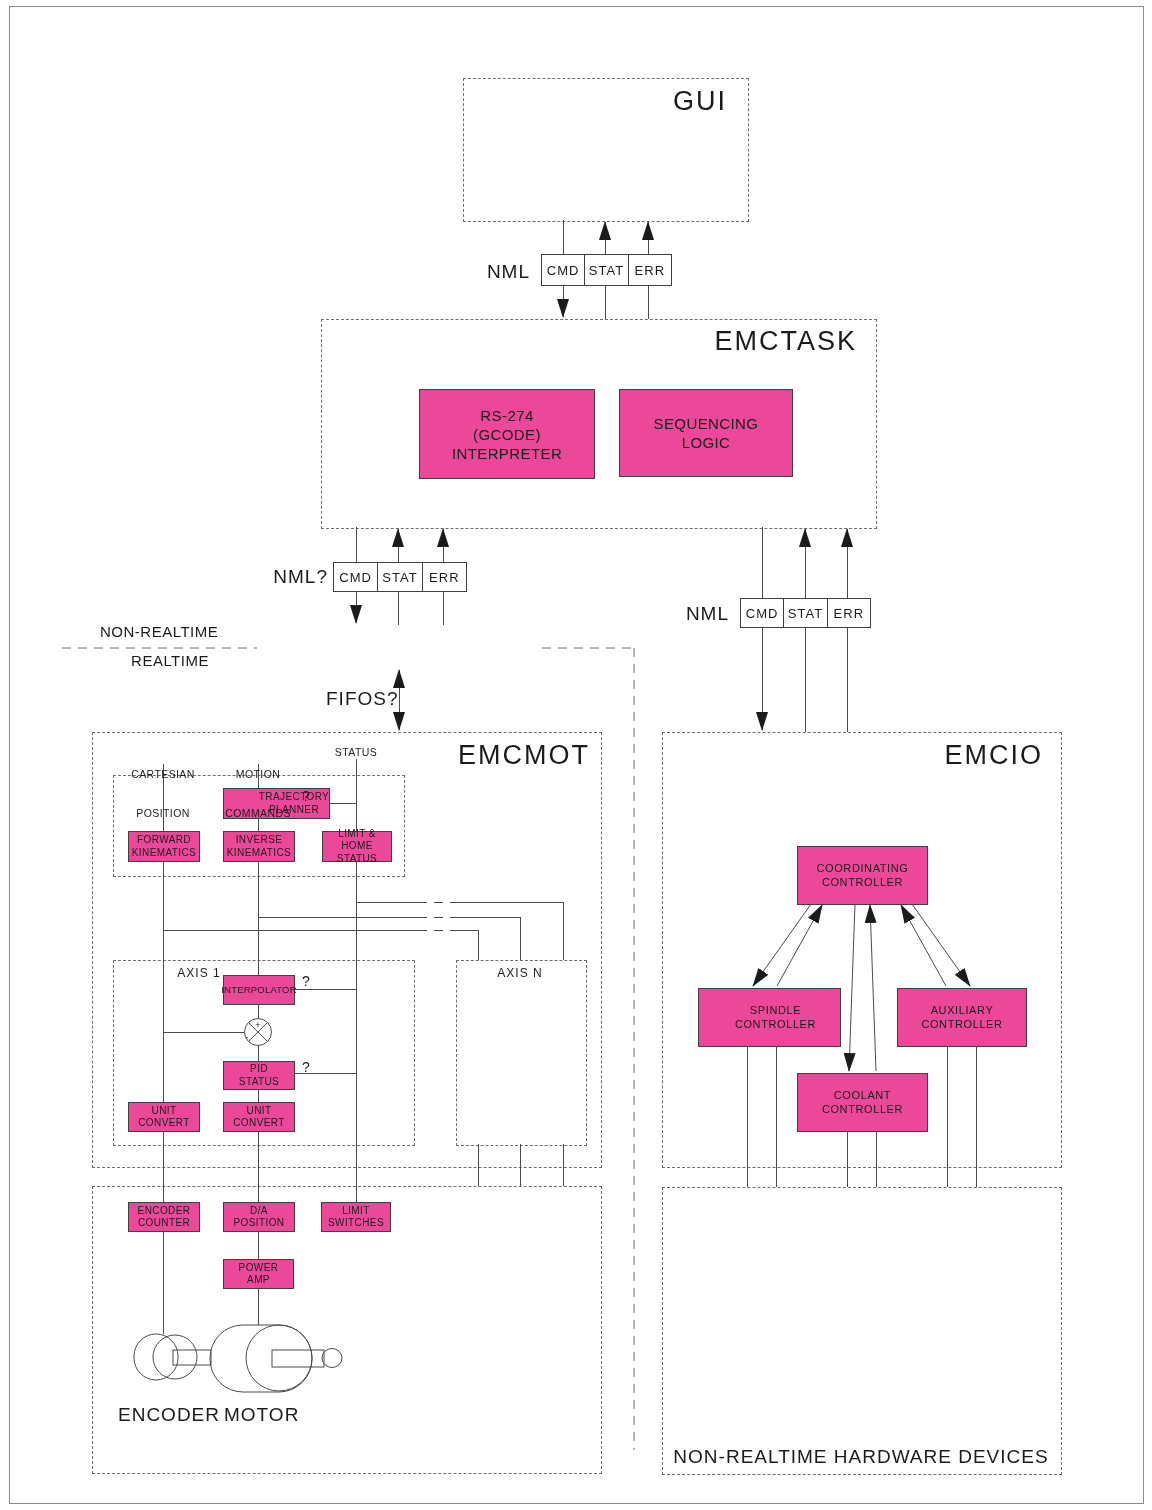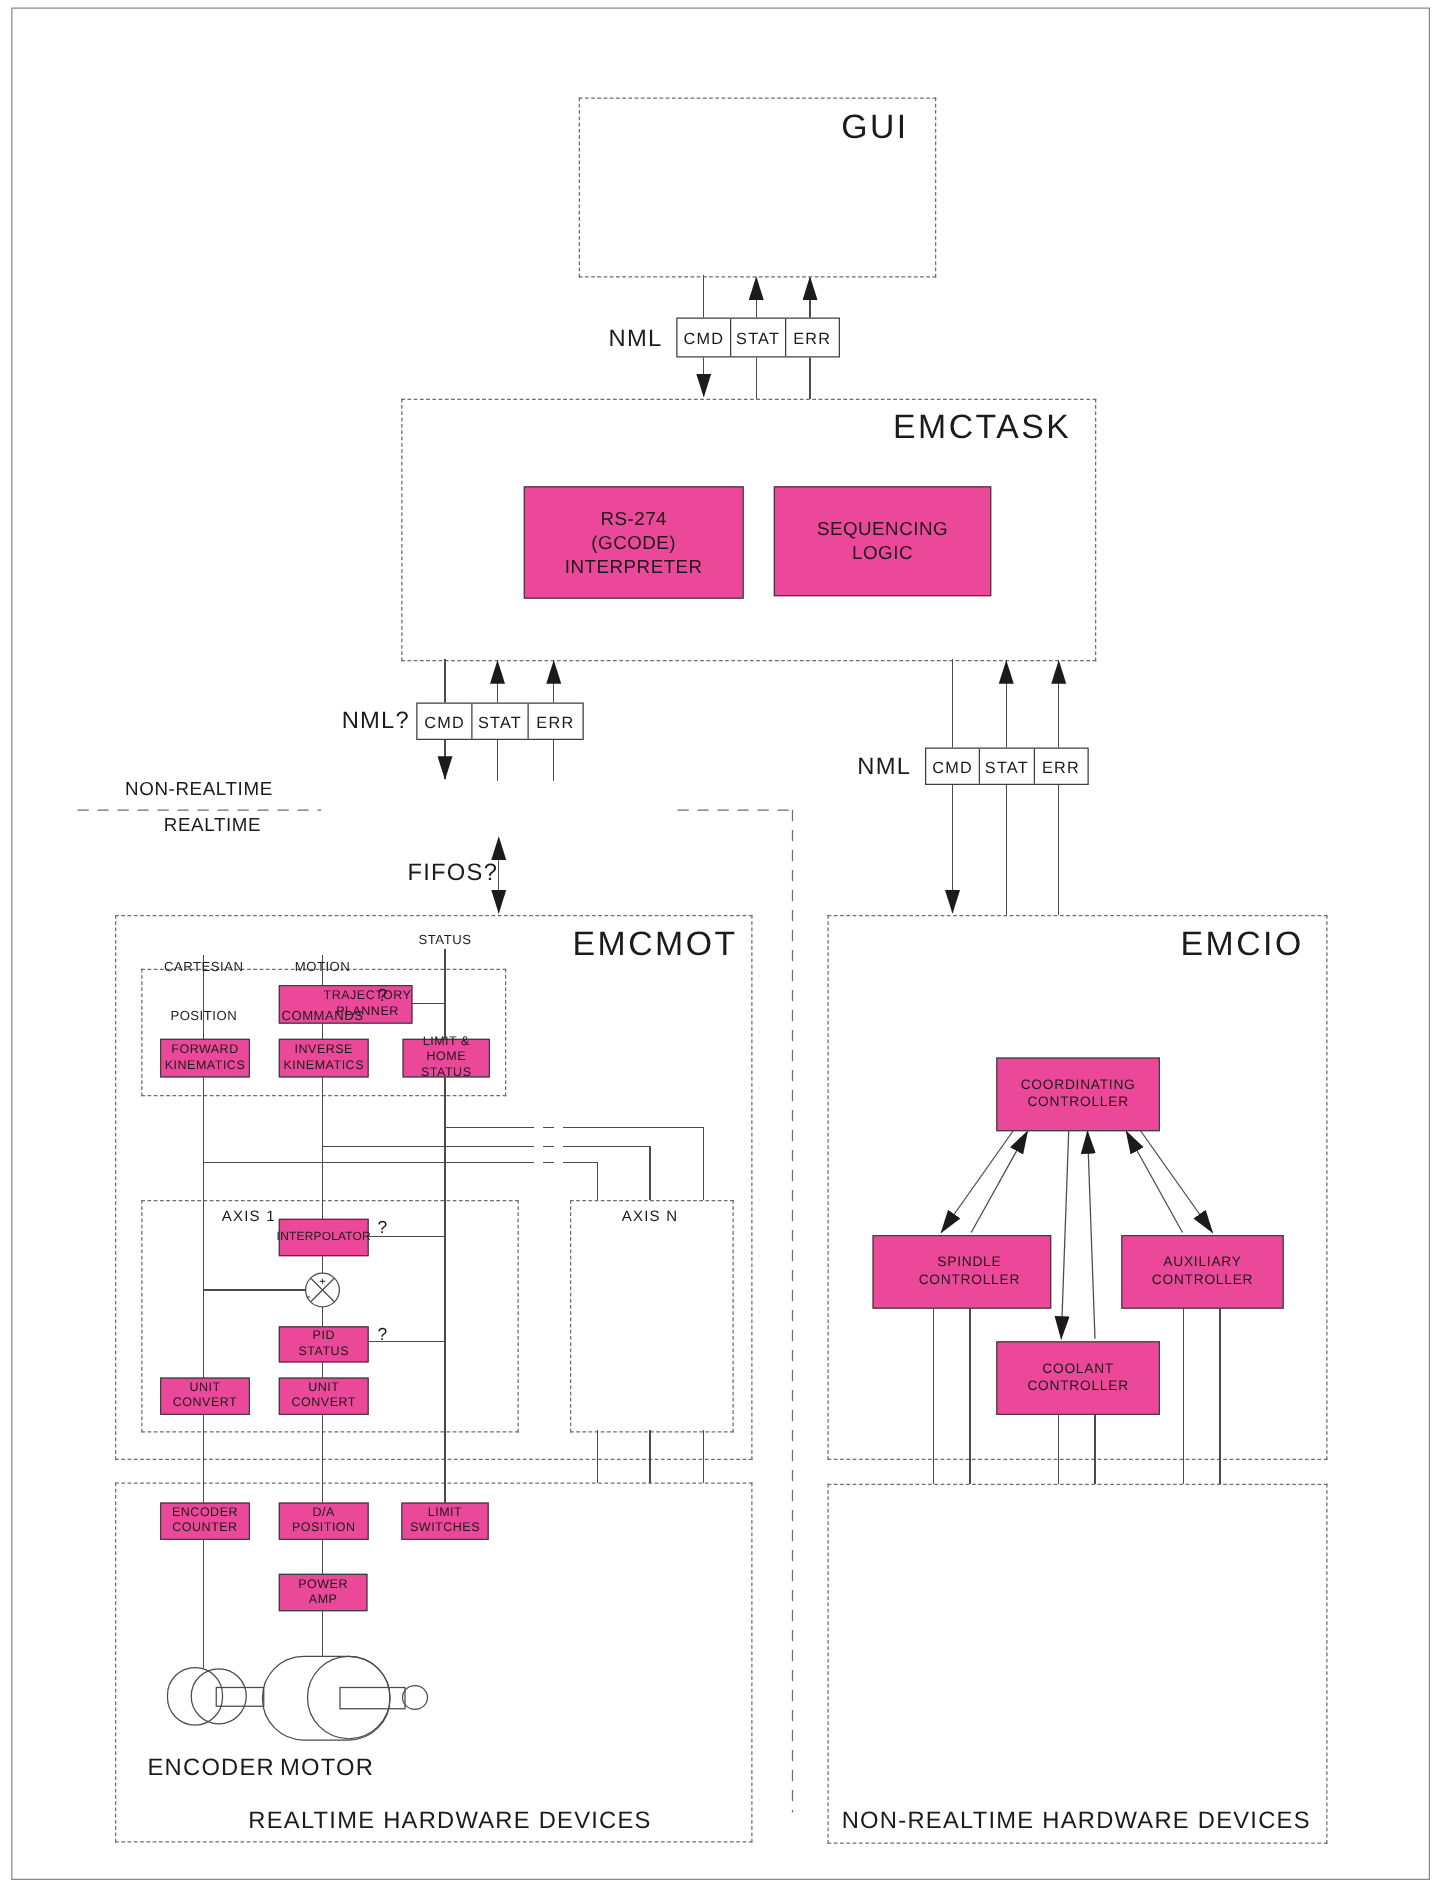--- a/index.html
+++ b/index.html
@@ -253,21 +253,20 @@
     <div>LIMIT</div>
     <div>SWITCHES</div>
   </div>
   <div class="sbox small" style="left:223px;top:1259px;width:69px;height:28px;">
     <div>POWER</div>
     <div>AMP</div>
   </div>
 
   <div class="lbl mid-title" style="left:118px;top:1404px;width:88px;text-align:center;">ENCODER</div>
   <div class="lbl mid-title" style="left:224px;top:1404px;width:70px;text-align:center;">MOTOR</div>
-  <div class="lbl mid-title" style="left:160px;top:1446px;width:400px;text-align:center;">REALTIME HARDWARE DEVICES</div>
   <div class="lbl mid-title" style="left:661px;top:1446px;width:400px;text-align:center;">NON-REALTIME HARDWARE DEVICES</div>
 
   <div class="sbox med" style="left:797px;top:846px;width:129px;height:57px;">
     <div>COORDINATING</div>
     <div>CONTROLLER</div>
   </div>
   <div class="sbox med" style="left:698px;top:988px;width:129px;height:57px;padding-left:12px;">
     <div>SPINDLE</div>
     <div>CONTROLLER</div>
   </div>

